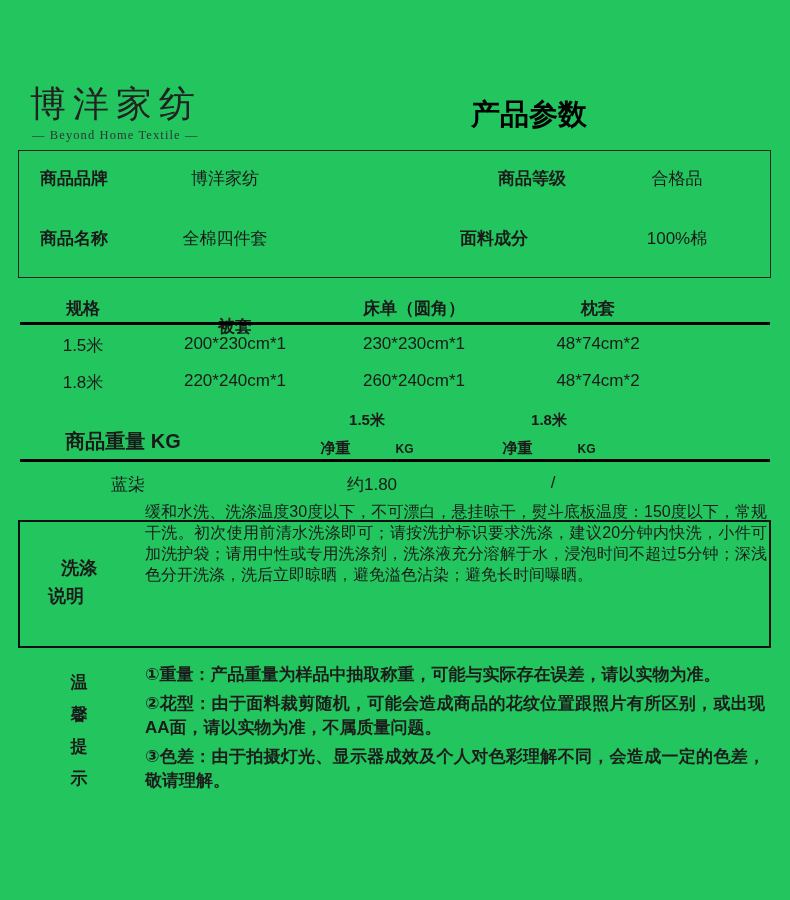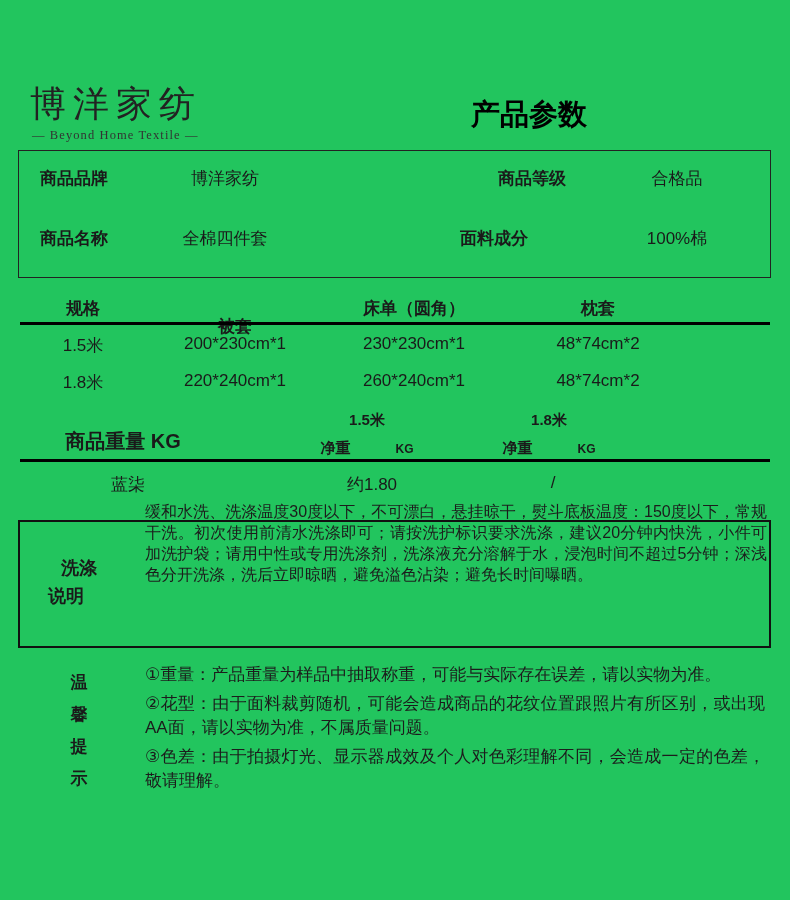--- a/index.html
+++ b/index.html
@@ -22,21 +22,21 @@
   .page-title{left:529px;top:95px;font-size:29px;font-weight:bold;color:#000;}
   .box{box-sizing:border-box;border:1px solid #222;}
   .box1{left:18px;top:150px;width:753px;height:128px;}
   .rule{background:#000;height:3px;left:20px;width:750px;}
   .washbox{left:18px;top:520px;width:753px;height:128px;border-width:2px;border-color:#111;}
   .washtext{
     left:145px;top:501px;width:622px;font-size:16px;line-height:21px;
     text-align:justify;text-justify:inter-ideograph;color:#1c1c1c;
   }
   .tips-items{left:145px;top:663px;width:620px;font-size:17px;line-height:24px;color:#1c1c1c;}
-  .tips-items p{margin:0 0 5px 0;text-align:justify;text-justify:inter-ideograph;}
+  .tips-items p{margin:0 0 5px 0;text-align:justify;text-justify:inter-ideograph;font-weight:bold;}
   .sub-unit{font-size:12px;padding-left:45px;}
   .w15{font-size:15px;}
 </style>
 </head>
 <body>
 
 <div id="page">
 
   <div class="abs logo-cn">博洋家纺</div>
   <div class="abs logo-en">— Beyond Home Textile —</div>

